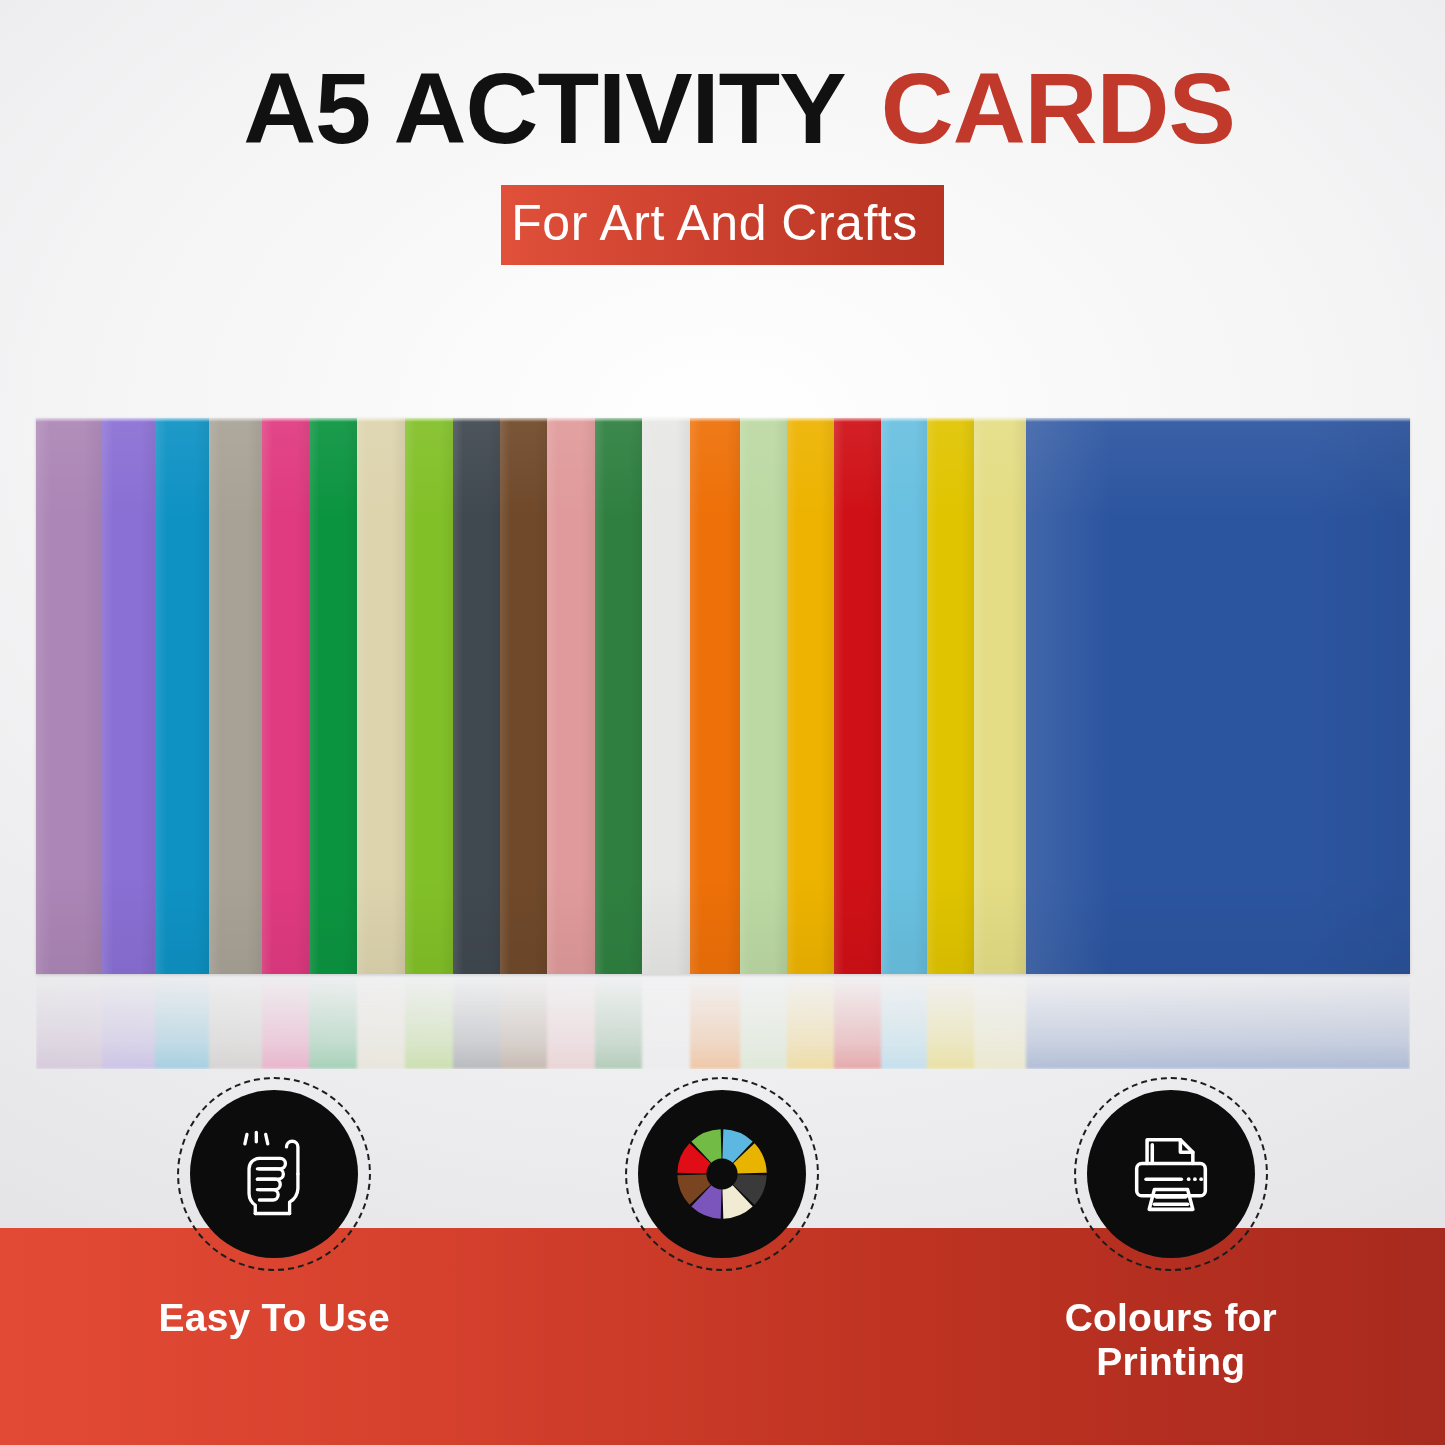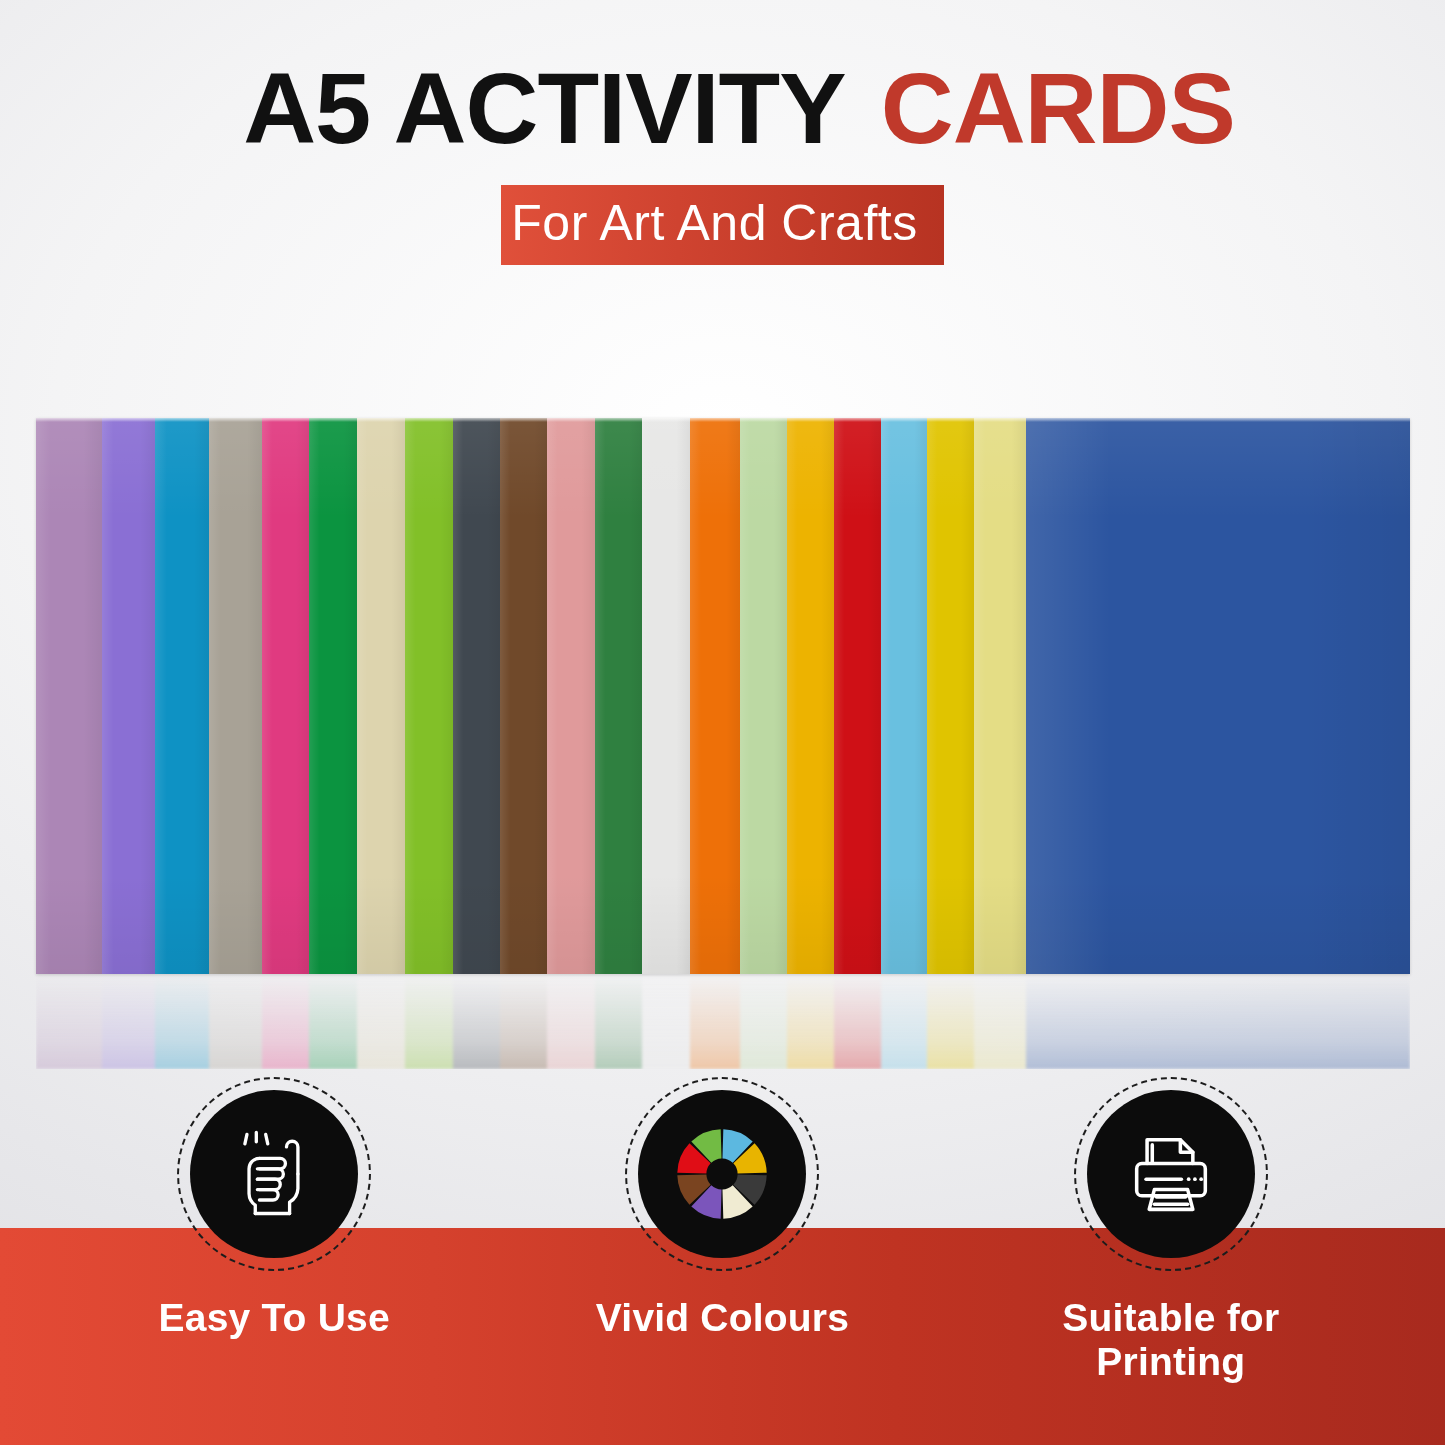--- a/index.html
+++ b/index.html
@@ -267,21 +267,20 @@
             <path d="M 51.27564849565977 7.018926014866487 A 43 43 0 0 1 79.49018917587718 18.705771420739943 L 60.28727529391064 39.083408635141836 A 15 15 0 0 0 50.44499366127666 35.00660209820924 Z" fill="#5cb8e0"></path>
             <path d="M 81.29422857926005 20.509810824122827 A 43 43 0 0 1 92.98107398513352 48.724351504340234 L 64.99339790179076 49.55500633872334 A 15 15 0 0 0 60.91659136485816 39.71272470608936 Z" fill="#e8b400"></path>
             <path d="M 92.98107398513352 51.275648495659766 A 43 43 0 0 1 81.29422857926005 79.49018917587719 L 60.91659136485816 60.287275293910646 A 15 15 0 0 0 64.99339790179076 50.44499366127666 Z" fill="#3a3a3a"></path>
             <path d="M 79.49018917587719 81.29422857926005 A 43 43 0 0 1 51.27564849565975 92.98107398513352 L 50.444993661276655 64.99339790179076 A 15 15 0 0 0 60.287275293910646 60.91659136485816 Z" fill="#f0ebd2"></path>
             <path d="M 48.724351504340255 92.98107398513352 A 43 43 0 0 1 20.50981082412282 81.29422857926005 L 39.712724706089354 60.91659136485816 A 15 15 0 0 0 49.555006338723345 64.99339790179076 Z" fill="#7b55bb"></path>
             <path d="M 18.705771420739968 79.49018917587719 A 43 43 0 0 1 7.018926014866487 51.275648495659766 L 35.00660209820924 50.44499366127666 A 15 15 0 0 0 39.08340863514185 60.28727529391065 Z" fill="#7a4420"></path>
             <path d="M 7.018926014866487 48.72435150434026 A 43 43 0 0 1 18.705771420739957 20.509810824122813 L 39.08340863514184 39.712724706089354 A 15 15 0 0 0 35.00660209820924 49.555006338723345 Z" fill="#e00d16"></path>
             <path d="M 20.509810824122816 18.705771420739957 A 43 43 0 0 1 48.724351504340234 7.018926014866487 L 49.55500633872334 35.00660209820924 A 15 15 0 0 0 39.712724706089354 39.08340863514184 Z" fill="#72bb44"></path>
           </svg>
       </div>
-      <div class="feature-label">Vivid Colours</div>
     </div>
 
     <div class="feature">
       <div class="badge">
         <div class="badge-dash"></div>
         <div class="badge-disc"></div>
         <svg class="badge-glyph" viewBox="0 0 100 100">
           <g fill="none" stroke="#ffffff" stroke-width="3.4" stroke-linecap="round" stroke-linejoin="round">
 
             <path d="M27 40 V17 h32 l12 12 v11"></path>
@@ -294,17 +293,17 @@
             <circle cx="67" cy="55" r="1.8" fill="#ffffff" stroke="none"></circle>
             <circle cx="73" cy="55" r="1.8" fill="#ffffff" stroke="none"></circle>
             <circle cx="79" cy="55" r="1.8" fill="#ffffff" stroke="none"></circle>
 
             <path d="M29 84 l5 -19 h32 l5 19 z"></path>
             <line x1="36" y1="72" x2="64" y2="72"></line>
             <line x1="34" y1="79" x2="66" y2="79"></line>
           </g>
         </svg>
       </div>
-      <div class="feature-label">Suitable for Printing</div>
+      <div class="feature-label">Colours for Printing</div>
     </div>
 
   </div>
 </div>
 
 </body></html>

